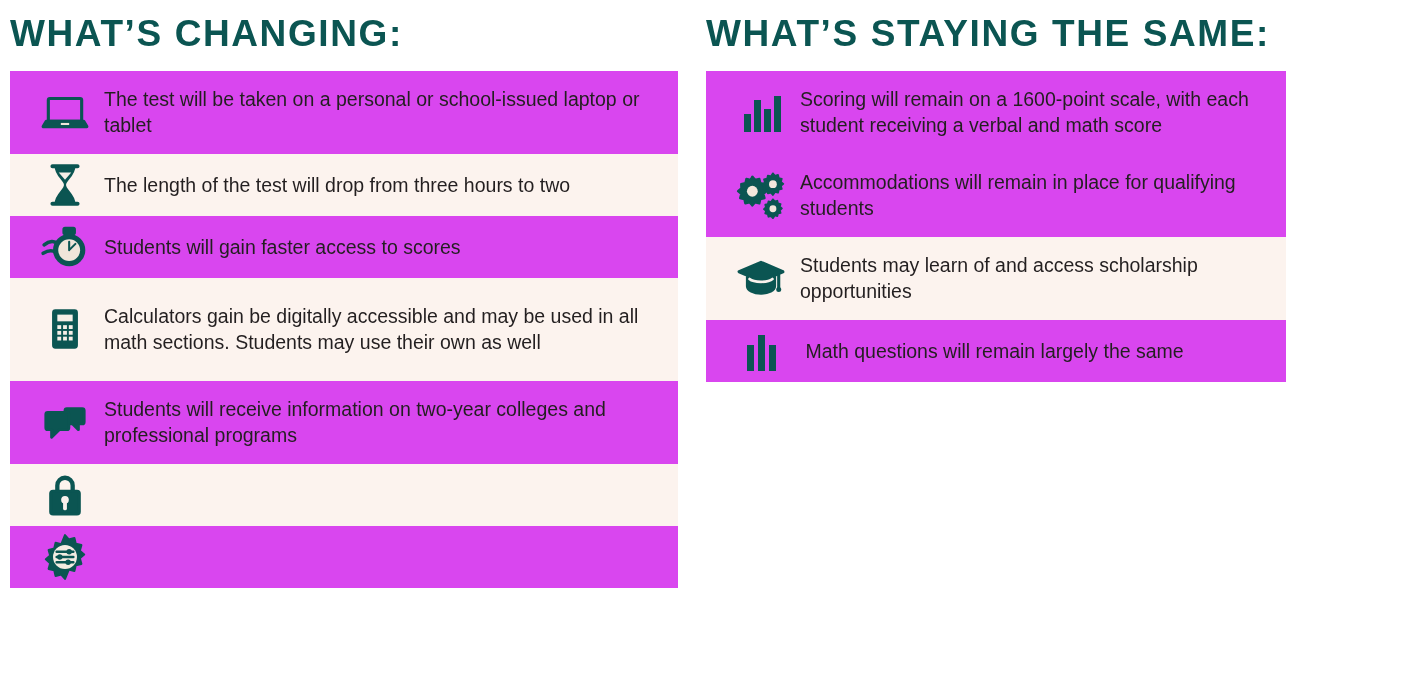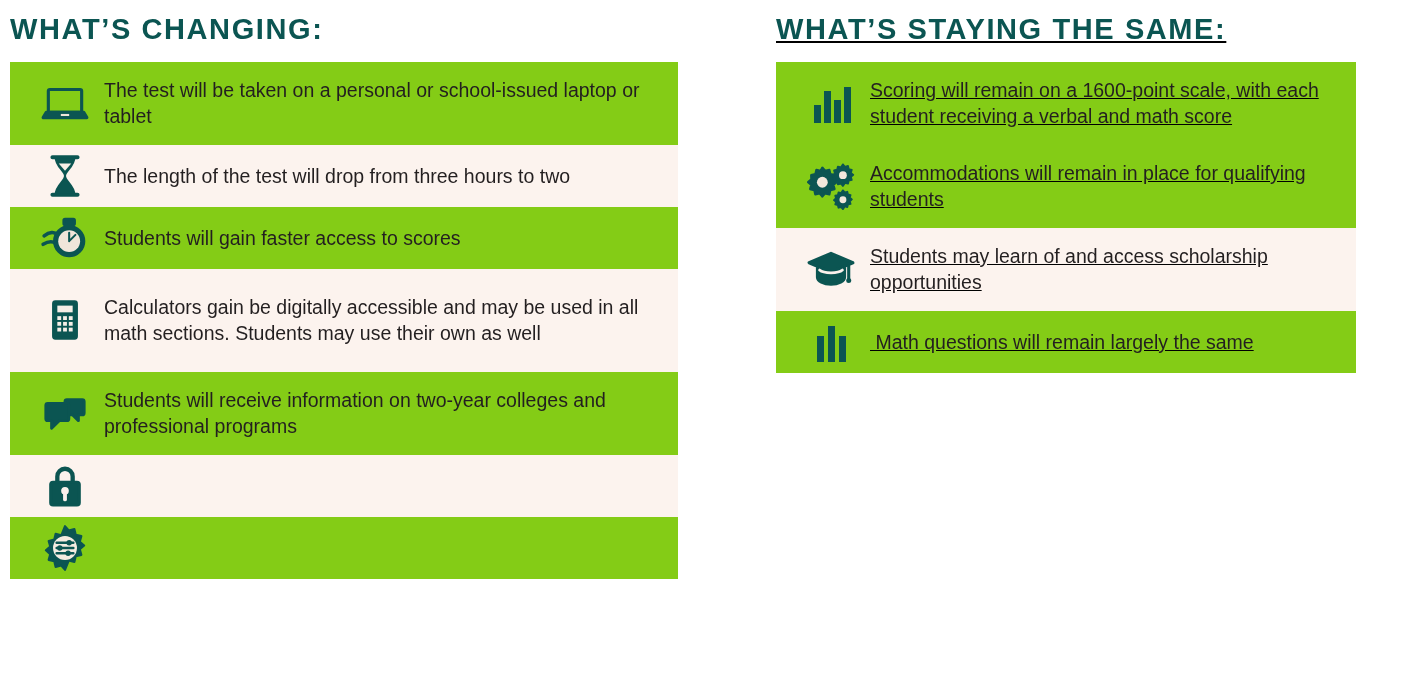--- a/index.html
+++ b/index.html
@@ -17,42 +17,42 @@
   .board {
     position: relative;
     width: 1405px;
     height: 695px;
   }
   .column {
     position: absolute;
     top: 0;
   }
   #col-changing { left: 10px; width: 668px; }
-  #col-same     { left: 776px; width: 580px; text-decoration: underline; }
+  #col-same     { left: 706px; width: 580px; }
 
   .col-title {
-    font-size: 29px;
+    font-size: 37px;
     font-weight: bold;
     letter-spacing: 1.6px;
     color: #0b5552;
     margin: 0;
     padding: 14px 0 16px 0;
     line-height: 1.1;
     white-space: nowrap;
   }
 
   .rows { position: relative; }
 
   .row {
     display: flex;
     align-items: center;
     box-sizing: border-box;
     padding: 6px 10px 6px 16px;
   }
-  .row.shade-a { background: #84cc16; }
+  .row.shade-a { background: #d946ef; }
   .row.shade-b { background: #fcf3ee; }
 
   .row-icon {
     flex: 0 0 78px;
     width: 78px;
     display: flex;
     align-items: center;
     justify-content: center;
     color: #0b5552;
   }

